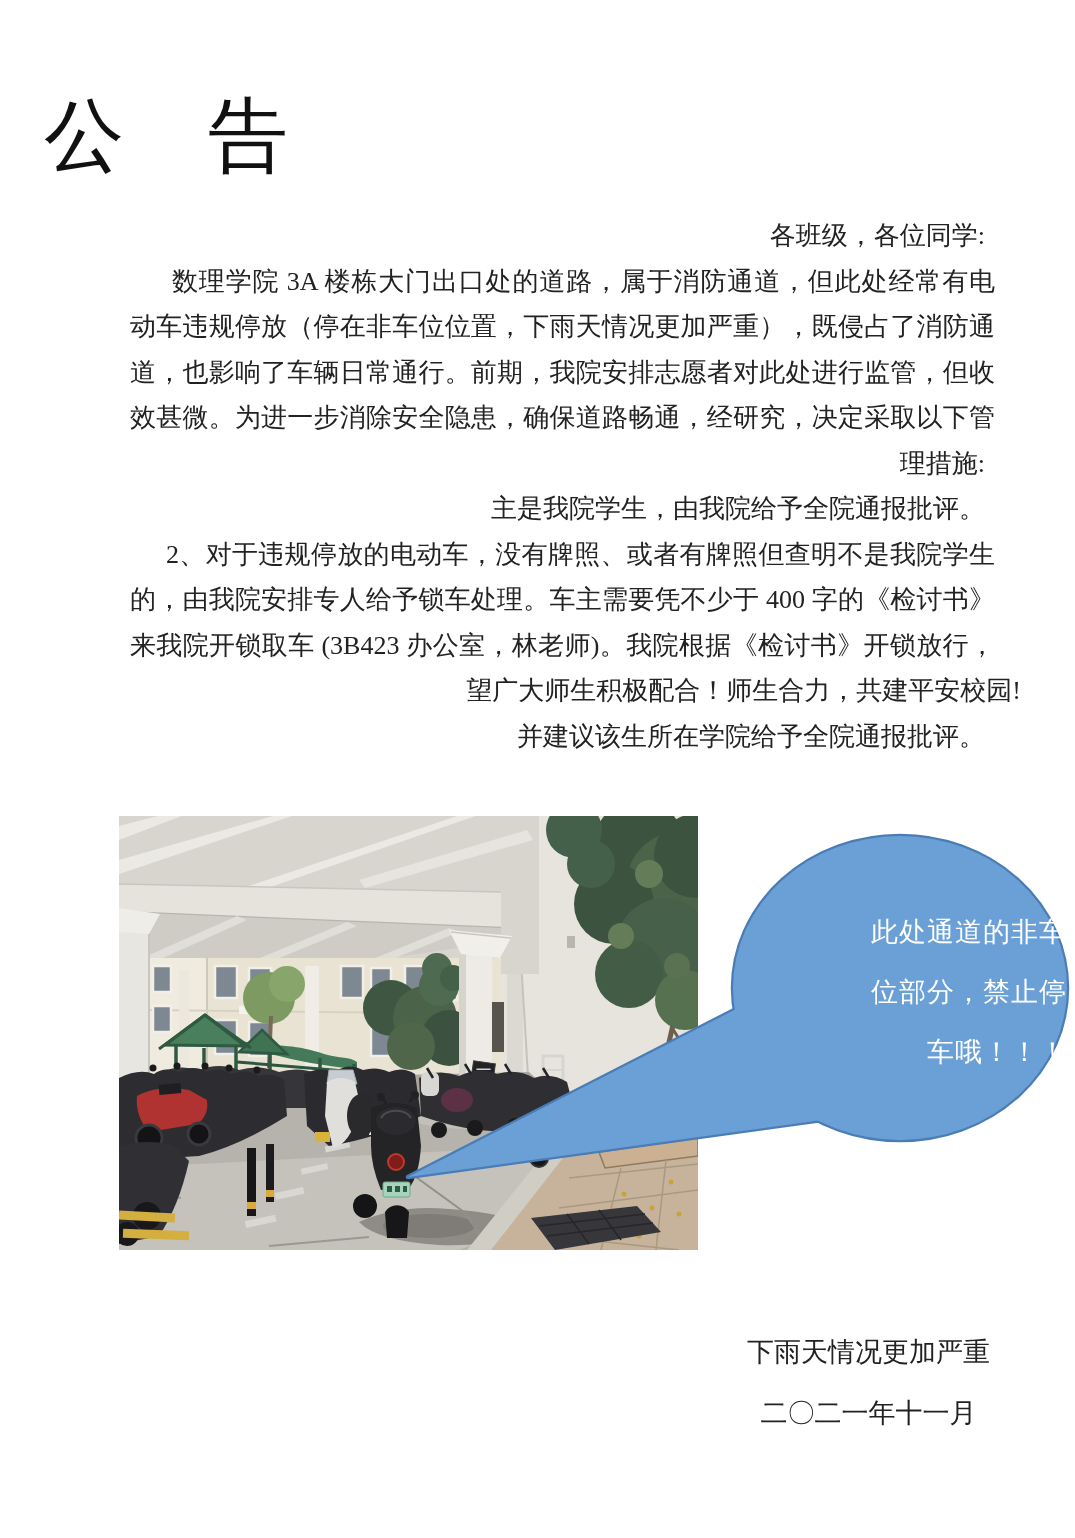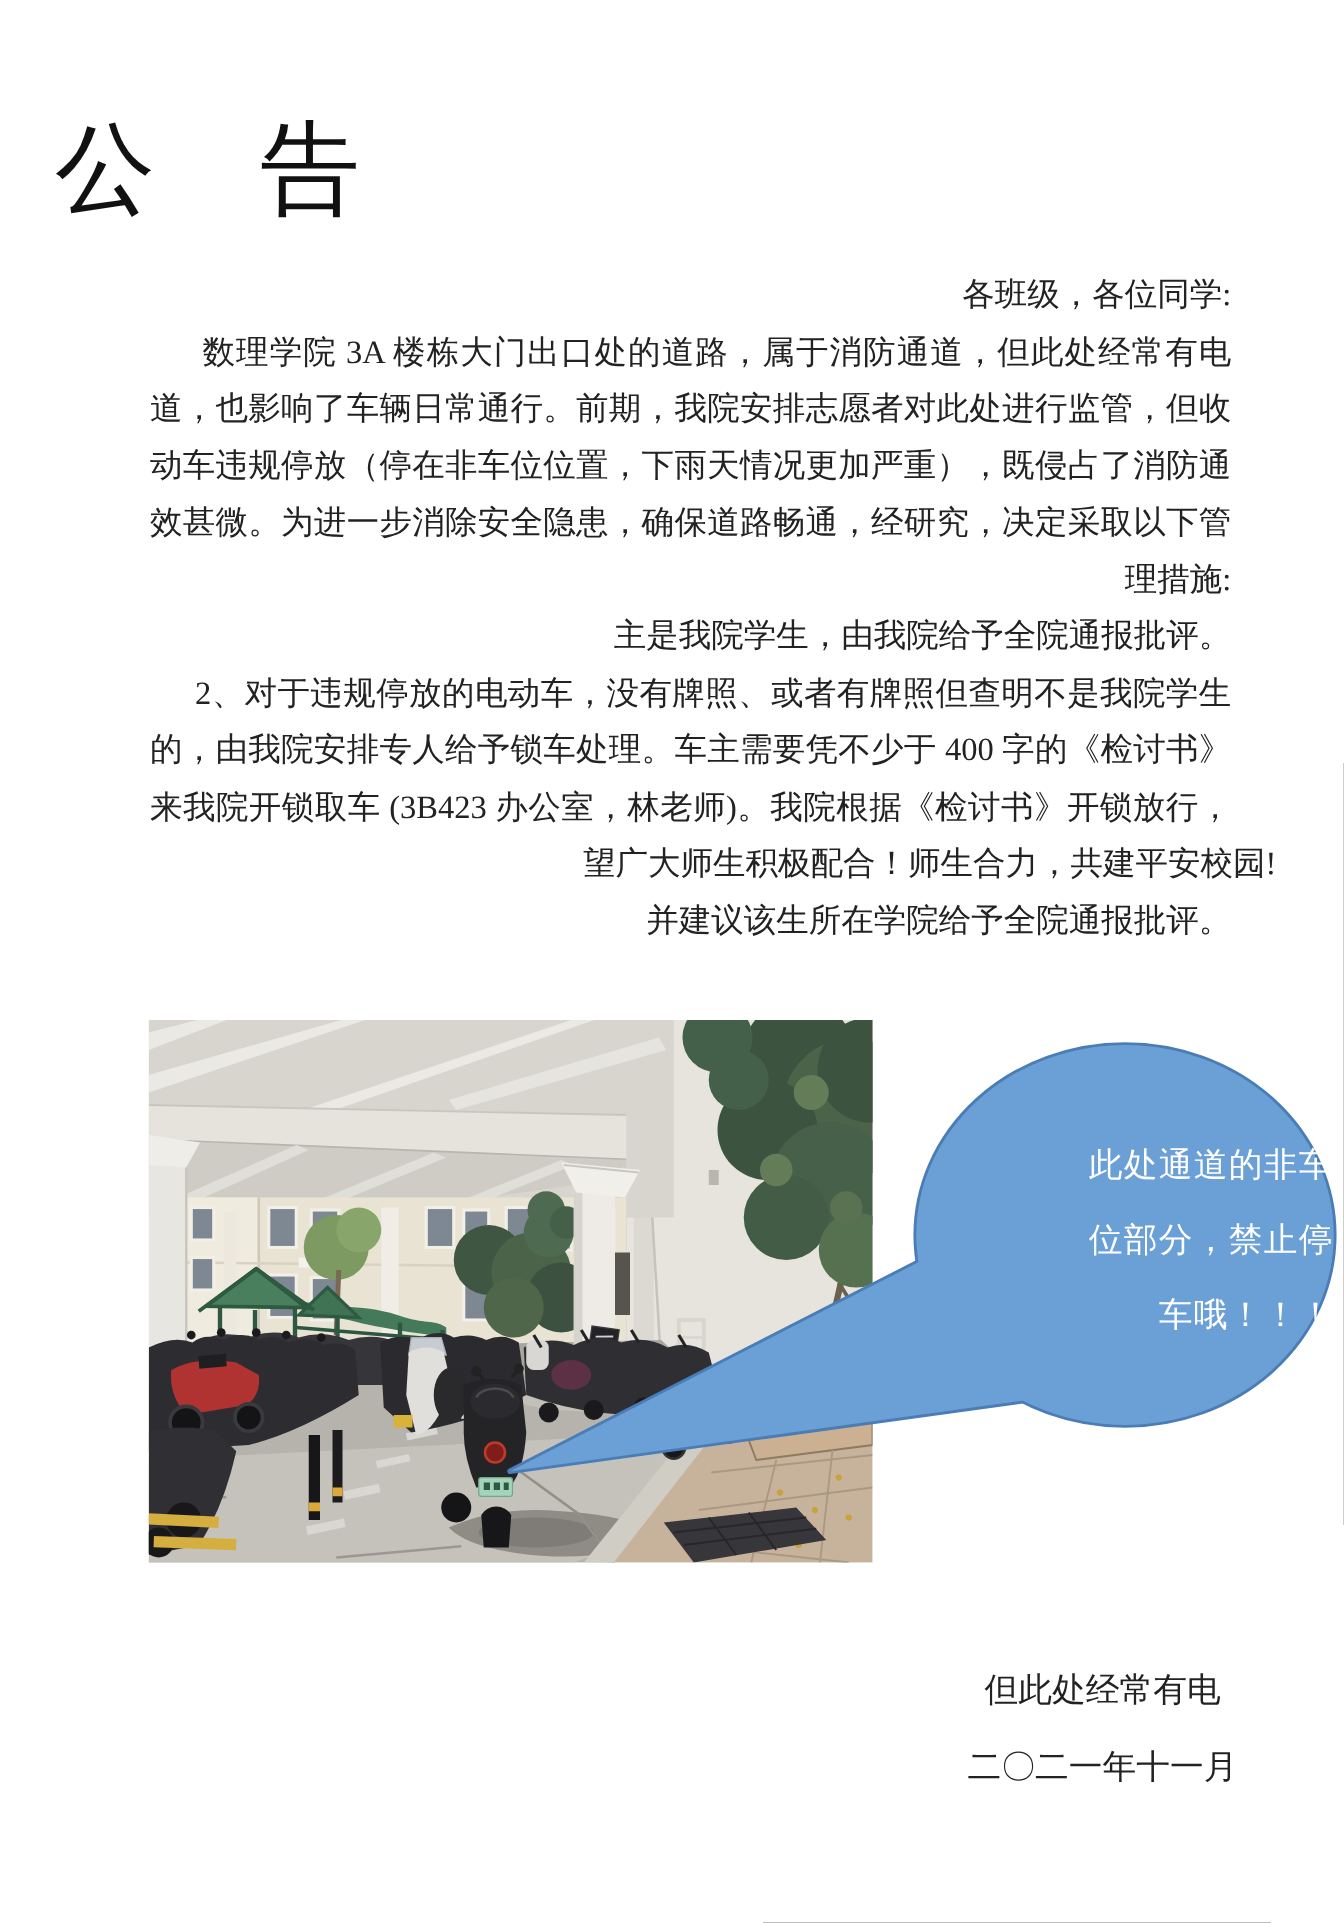--- a/index.html
+++ b/index.html
@@ -12,21 +12,21 @@
   .title{
     position:absolute; top:88px; left:0; width:100%;
     text-align:left; font-size:80px; line-height:96px;
     letter-spacing:2px; font-weight:400; color:#111;padding-left:44px;
   }
   .doc-body{
     position:absolute; left:120px; top:213px; width:865px;
     font-size:26px; line-height:45.5px; color:#222;
   }
   .bline{width:865px; white-space:nowrap;text-align:right;}
-  .bline.full{white-space:normal; text-align:justify; text-align-last:justify; text-justify:inter-character;}
+  .bline.full{white-space:normal; text-align:justify; text-align-last:justify; text-justify:inter-character;margin-left:10px;}
   .ind-p{padding-left:42px;}
   .ind-p.full{padding-left:42px; width:823px;}
   .ind-l{padding-left:36px;}
   .ind-l.full{padding-left:36px; width:829px;}
   .photo{
     position:absolute; left:119px; top:816px; width:579px; height:434px; display:block;
   }
   .callout-svg{
     position:absolute; left:0; top:0; width:1075px; height:1538px; pointer-events:none;
   }
@@ -43,22 +43,22 @@
 </head>
 <body>
 
 <div class="page">
 
   <div class="title">公　告</div>
 
   <div class="doc-body">
     <div class="bline">各班级，各位同学:</div>
     <div class="bline full ind-p">数理学院 3A 楼栋大门出口处的道路，属于消防通道，但此处经常有电</div>
+    <div class="bline full">动车违规停放（停在非车位位置，下雨天情况更加严重），既侵占了消防通</div>
     <div class="bline full">道，也影响了车辆日常通行。前期，我院安排志愿者对此处进行监管，但收</div>
-    <div class="bline full">动车违规停放（停在非车位位置，下雨天情况更加严重），既侵占了消防通</div>
     <div class="bline full">效甚微。为进一步消除安全隐患，确保道路畅通，经研究，决定采取以下管</div>
     <div class="bline">理措施:</div>
     <div class="bline">主是我院学生，由我院给予全院通报批评。</div>
     <div class="bline full ind-l">2、对于违规停放的电动车，没有牌照、或者有牌照但查明不是我院学生</div>
     <div class="bline full">的，由我院安排专人给予锁车处理。车主需要凭不少于 400 字的《检讨书》</div>
     <div class="bline full">来我院开锁取车 (3B423 办公室，林老师)。我院根据《检讨书》开锁放行，</div>
     <div class="bline ind-l">望广大师生积极配合！师生合力，共建平安校园!</div>
     <div class="bline">并建议该生所在学院给予全院通报批评。</div>
   </div>
 
@@ -353,17 +353,17 @@
     <ellipse cx="900" cy="988" rx="167" ry="152" fill="#6ba0d6"></ellipse>
   </svg>
 
   <div class="callout-text">
     <div>此处通道的非车</div>
     <div>位部分，禁止停</div>
     <div>车哦！！！</div>
   </div>
 
   <div class="sig-block">
-    <div>但此处经常有电</div>
+    <div>下雨天情况更加严重</div>
     <div>二〇二一年十一月</div>
   </div>
 
 </div>
 
 </body></html>

